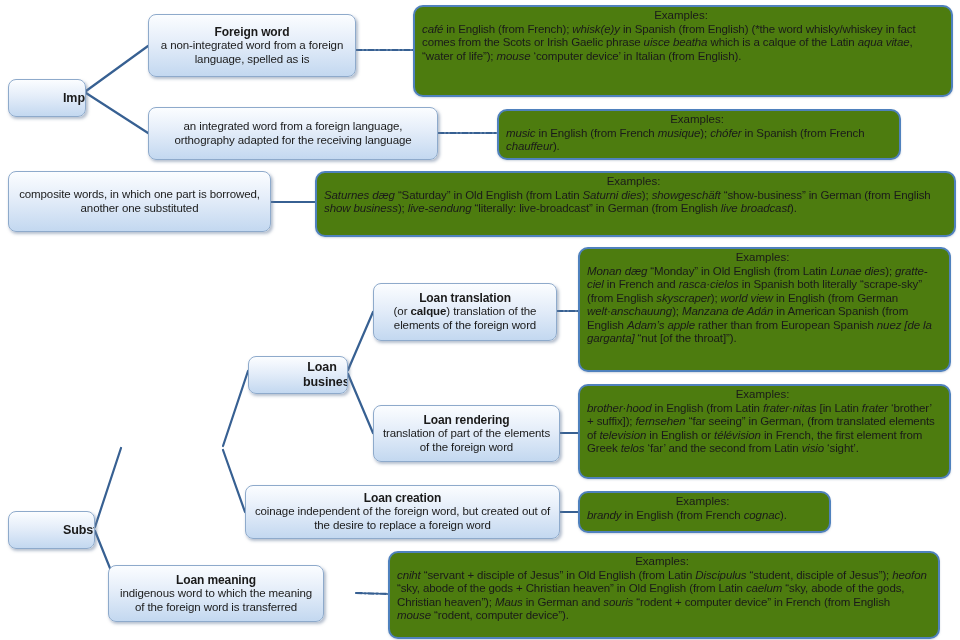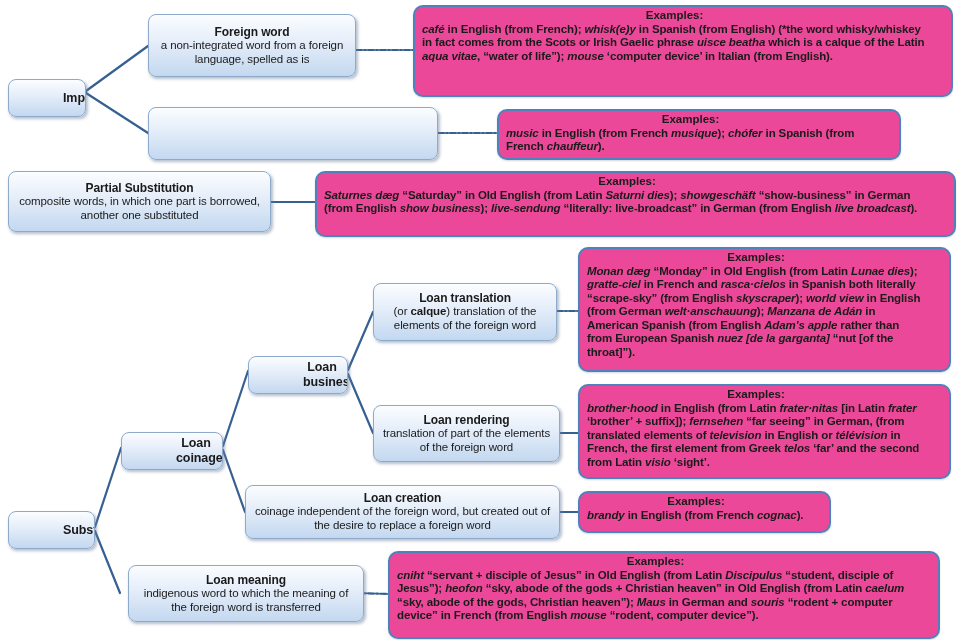--- a/index.html
+++ b/index.html
@@ -17,25 +17,24 @@
     background:linear-gradient(to bottom,var(--box-fill-top,#fbfdff) 0%,#e4edf9 45%,var(--box-fill-bottom,#c3d8f0) 100%);
     box-shadow:1.5px 2px 3px rgba(110,130,160,.5);
     display:flex;flex-direction:column;justify-content:center;
     text-align:center;padding:18px 6px;overflow:hidden;
   }
   .node .title{font-weight:bold;font-size:12px;line-height:1.2;letter-spacing:-.1px;}
   .node .desc{font-size:11.5px;line-height:1.2;letter-spacing:-.1px;}
   .leaf{justify-content:center;}
   .leaf .title{font-size:12.5px;margin-left:48px;}
   .examples{
-    position:absolute;z-index:1;box-sizing:border-box;background:#ec4899;
+    position:absolute;z-index:1;box-sizing:border-box;background:#4d7c0f;
     border:2px solid var(--example-border,#4f81bd);
-    border-radius:10px;padding:2px 24px 3px 7px;overflow:hidden;
+    border-radius:10px;padding:2px 11px 3px 7px;overflow:hidden;
     box-shadow:0 1px 2px rgba(120,140,170,.35);
-    font-weight:bold;
   }
   .ex-head{text-align:center;font-size:11.5px;line-height:1.2;}
   .ex-body{text-align:left;font-size:11.5px;line-height:1.17;letter-spacing:-.12px;}
   .it{font-style:italic;}
   .bd{font-weight:bold;}
 </style>
 </head>
 <body>
 
 <div class="canvas">
@@ -59,57 +58,54 @@
   </svg>
 
   <div class="node leaf" style="left:8px;top:79px;width:78px;height:27px">
     <div class="title">Importation</div>
   </div>
 
   <div class="node leaf" style="left:8px;top:511px;width:87px;height:36px">
     <div class="title">Substitution</div>
   </div>
 
-  <div class="node leaf" style="left:121px;top:432px;width:102px;height:32px">
-    <div class="title">Loan coinage</div>
-  </div>
 
   <div class="node leaf" style="left:248px;top:356px;width:100px;height:31px">
     <div class="title">Loan business</div>
   </div>
 
   <div class="node" style="left:148px;top:14px;width:208px;height:63px">
     <div class="title">Foreign word</div>
     <div class="desc"><span>a non-integrated word from a foreign language, spelled as is</span></div>
   </div>
 
   <div class="node" style="left:148px;top:107px;width:290px;height:53px">
+    <div class="desc"><span>an integrated word from a foreign language, orthography adapted for the receiving language</span></div>
   </div>
 
   <div class="node" style="left:8px;top:171px;width:263px;height:61px">
-    <div class="title">Partial Substitution</div>
     <div class="desc"><span>composite words, in which one part is borrowed, another one substituted</span></div>
   </div>
 
   <div class="node" style="left:373px;top:283px;width:184px;height:58px">
     <div class="title">Loan translation</div>
     <div class="desc"><span>(or </span><span class="bd">calque</span><span>) translation of the elements of the foreign word</span></div>
   </div>
 
   <div class="node" style="left:373px;top:405px;width:187px;height:57px">
     <div class="title">Loan rendering</div>
     <div class="desc"><span>translation of part of the elements of the foreign word</span></div>
   </div>
 
   <div class="node" style="left:245px;top:485px;width:315px;height:54px">
     <div class="title">Loan creation</div>
     <div class="desc"><span>coinage independent of the foreign word, but created out of the desire to replace a foreign word</span></div>
   </div>
 
-  <div class="node" style="left:128px;top:565px;width:236px;height:57px">
+  <div class="node" style="left:108px;top:565px;width:216px;height:57px">
     <div class="title">Loan meaning</div>
     <div class="desc"><span>indigenous word to which the meaning of the foreign word is transferred</span></div>
   </div>
 
   <div class="examples" style="left:413px;top:5px;width:540px;height:92px">
     <div class="ex-head">Examples:</div>
     <div class="ex-body"><span class="it">café</span><span> in English (from French); </span><span class="it">whisk(e)y</span><span> in Spanish (from English) (*the word whisky/whiskey in fact comes from the Scots or Irish Gaelic phrase </span><span class="it">uisce beatha</span><span> which is a calque of the Latin </span><span class="it">aqua vitae</span><span>, “water of life”); </span><span class="it">mouse</span><span> ‘computer device’ in Italian (from English).</span></div>
   </div>
 
   <div class="examples" style="left:497px;top:109px;width:404px;height:51px">

